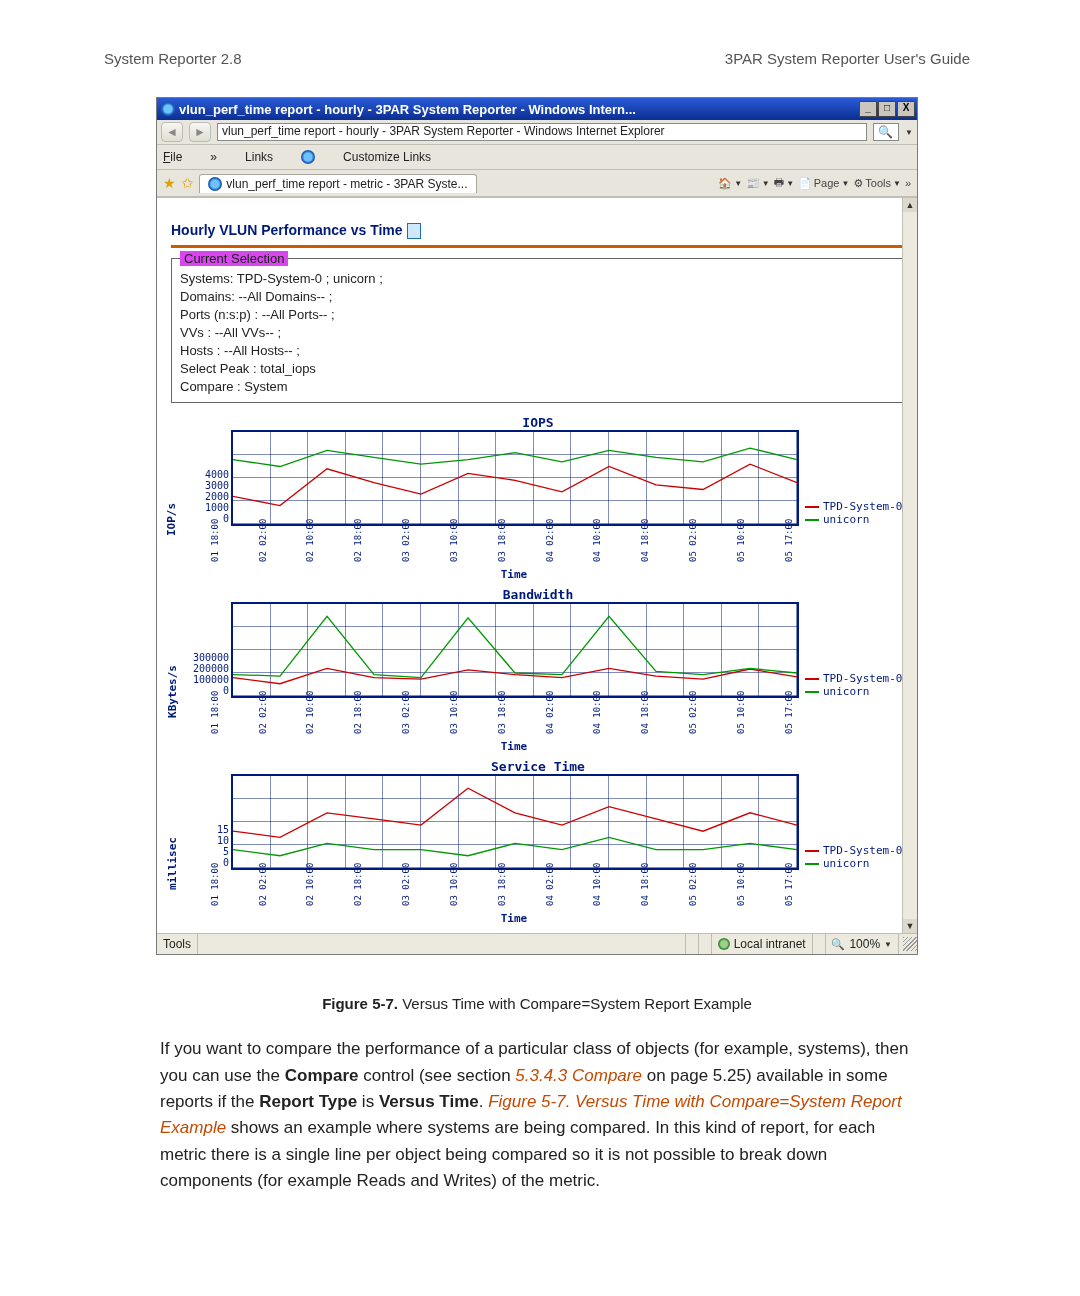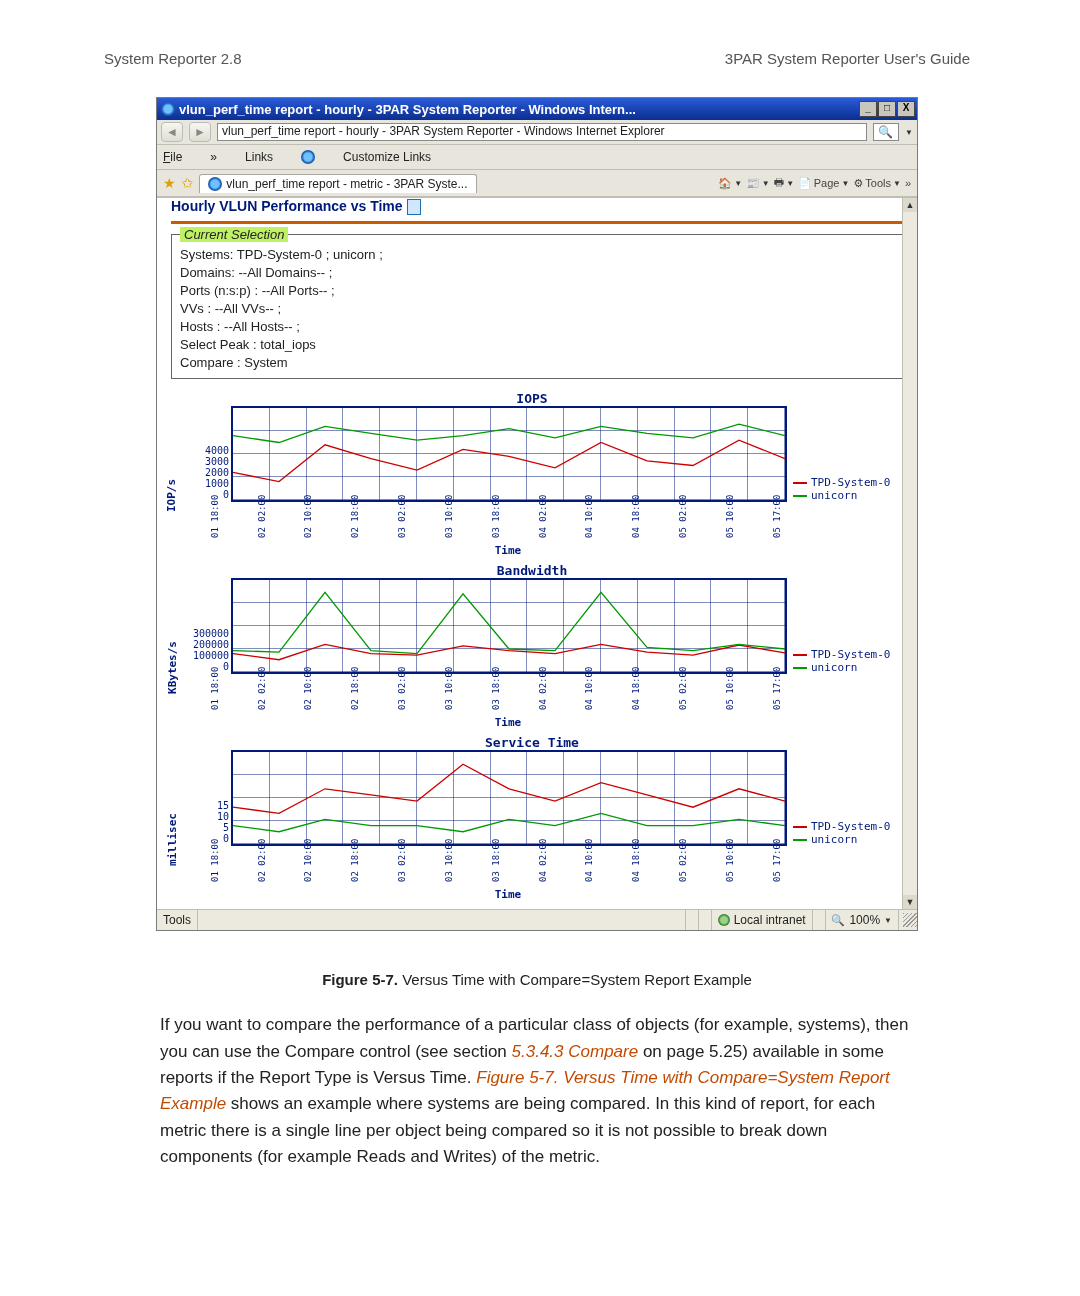--- a/index.html
+++ b/index.html
@@ -114,34 +114,34 @@
     position: relative;
   }
   .vscroll {
     position: absolute; right: 0; top: 0; bottom: 0; width: 14px;
     background: #eceade; border-left: 1px solid #c0beb4;
     display: flex; flex-direction: column; justify-content: space-between;
   }
   .vscroll .arr { height: 14px; background: #dcdacd; text-align: center; font-size: 9px; line-height: 14px; color: #333; }
   .report-title {
     color: #001a7a; font-weight: bold; font-size: 14px;
-    padding: 0 8px 4px 14px;
+    padding: 24px 8px 4px 14px;
   }
   .report-title .doc-icon {
     display: inline-block; width: 12px; height: 14px; border:1px solid #1b6fb5; background:#cfe8ff; vertical-align: middle; margin-left: 4px;
   }
   .hr-orange { border-top: 3px solid #cc5a00; margin: 2px 14px 10px 14px; }
   .fieldset {
     margin: 0 14px; border: 1px solid #666; padding: 6px 8px; font-size: 13px;
   }
-  .fieldset .legend { position: relative; top: -14px; background: #bef264; padding: 0 4px; width: max-content; font-style: italic; }
+  .fieldset .legend { position: relative; top: -14px; background: #d946ef; padding: 0 4px; width: max-content; }
   .fieldset .lines { margin-top: -10px; line-height: 18px; }
 
   
-  .charts { padding: 6px 16px 6px 6px; }
+  .charts { padding: 6px 4px 6px 6px; }
   .chart-block { position: relative; margin: 6px 0 2px 0; }
   .chart-title { text-align: center; color: #001a7a; font-family: monospace; font-weight: bold; font-size: 13px; }
   .plot-wrap { display: flex; align-items: flex-end; }
   .ylabel {
     width: 18px; display:flex; align-items:center; justify-content:center;
     color:#001a7a; font-family: monospace; font-weight:bold; font-size:11px;
   }
   .ylabel span { transform: rotate(-90deg); white-space: nowrap; }
   .yticks {
     width: 46px; display:flex; flex-direction: column; justify-content: space-between;
@@ -181,21 +181,21 @@
   .statusbar .cell { padding: 0 6px; border-right:1px solid #c0beb4; height:100%; display:flex; align-items:center; gap:4px; }
   .statusbar .spacer { flex:1; }
   .globe { width:12px;height:12px;border-radius:50%;background:radial-gradient(circle,#9fd08a 40%,#3a8a3a 60%);display:inline-block; }
   .zoom-ico { color:#2a6; font-size:11px; }
   .grip { width:14px;height:14px; background: repeating-linear-gradient(135deg,#999 0,#999 1px,transparent 1px,transparent 3px); margin-left:4px; }
 
   
   .caption { text-align:center; font-size:15px; margin: 30px 0 24px 0; }
   .caption b { font-weight: 700; }
   .body-text { font-size: 17px; line-height: 1.55; margin: 0 60px 0 56px; }
-  .body-text b { font-weight: 400; }
+  .body-text b { font-weight: 700; }
   .link-ref { color: #c24a00; font-style: italic; }
 
   .footer {
     position: absolute; bottom: 40px; right: 110px; display:flex; align-items:center; gap: 16px;
   }
   .footer .label { color: #1a5bc4; font-weight:700; font-style: italic; font-size: 14px; }
   .footer .divider { width:1px; height:22px; background:#bbb; }
   .footer .pagenum { font-size: 26px; color:#444; font-weight:400; letter-spacing:1px; }
 </style>
 </head>

